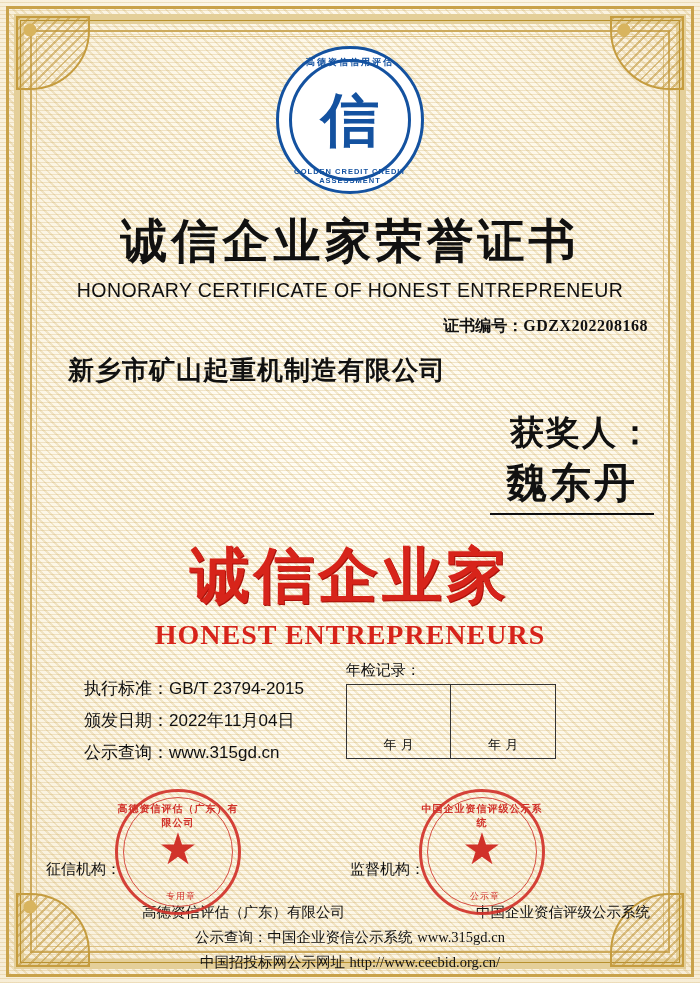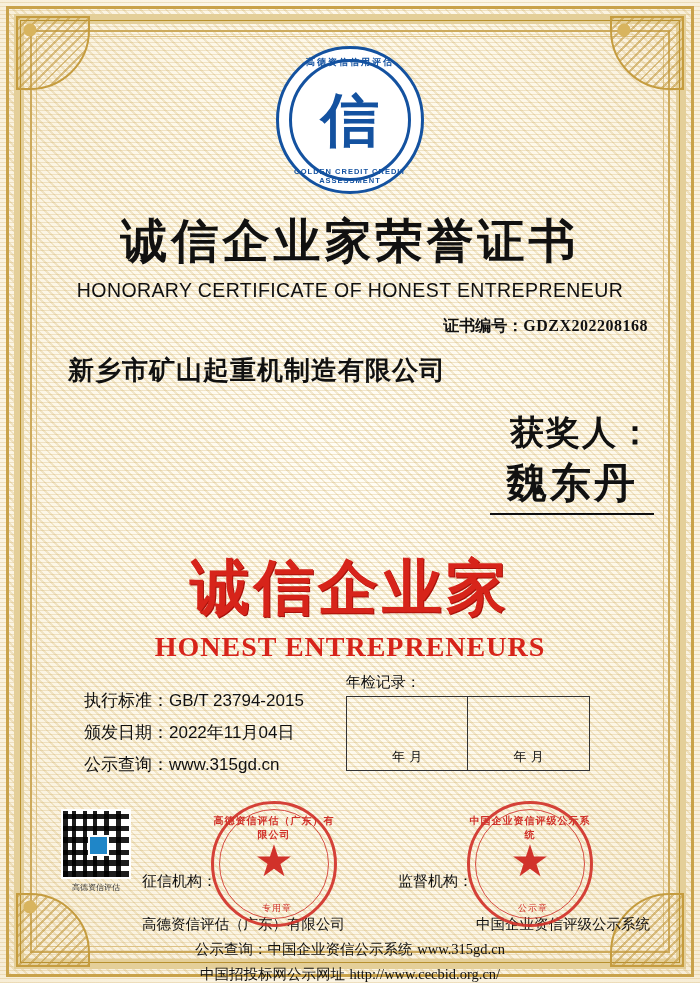--- a/index.html
+++ b/index.html
@@ -196,21 +196,21 @@
     font-size: 41px;
     font-weight: bold;
     color: #111111;
     border-bottom: 2px solid #111111;
     padding: 0 16px 2px 16px;
     margin-left: 8px;
     letter-spacing: 3px;
   }
   .banner-cn {
     text-align: center;
-    margin-top: 33px;
+    margin-top: 21px;
     font-family: "DejaVu Sans", sans-serif;
     font-size: 60px;
     font-weight: bold;
     color: #d7241a;
     letter-spacing: 4px;
     text-shadow: 1px 1px 0 #a8120b;
   }
   .banner-en {
     text-align: center;
     margin-top: 2px;
@@ -245,21 +245,21 @@
     margin-top: -16px;
   }
   .year-title {
     font-family: "DejaVu Sans", sans-serif;
     font-size: 15px;
     color: #111111;
     margin-bottom: 4px;
   }
   .year-table {
     border-collapse: collapse;
-    width: 244px;
+    width: 210px;
   }
   .year-table td {
     border: 1px solid #333333;
     height: 68px;
     width: 50%;
     vertical-align: bottom;
     text-align: center;
     font-family: "DejaVu Sans", sans-serif;
     font-size: 13px;
     color: #111111;
@@ -460,24 +460,20 @@
               <tr>
             <td>年  月</td>
             <td>年  月</td>
           </tr>
         </tbody>
           </table>
       </div>
     </div>
 
     <div class="seal-row">
-      <div class="qr-block">
-        <div class="qr"></div>
-        <div class="qr-caption">高德资信评估</div>
-      </div>
 
       <div class="org-block">
         <span class="org-label">征信机构：</span>
         <div class="stamp">
           <div class="stamp-ring"></div>
           <div class="stamp-ring2"></div>
           <div class="stamp-arc">高德资信评估（广东）有限公司</div>
           <div class="stamp-star">★</div>
           <div class="stamp-bottom">专用章</div>
         </div>

